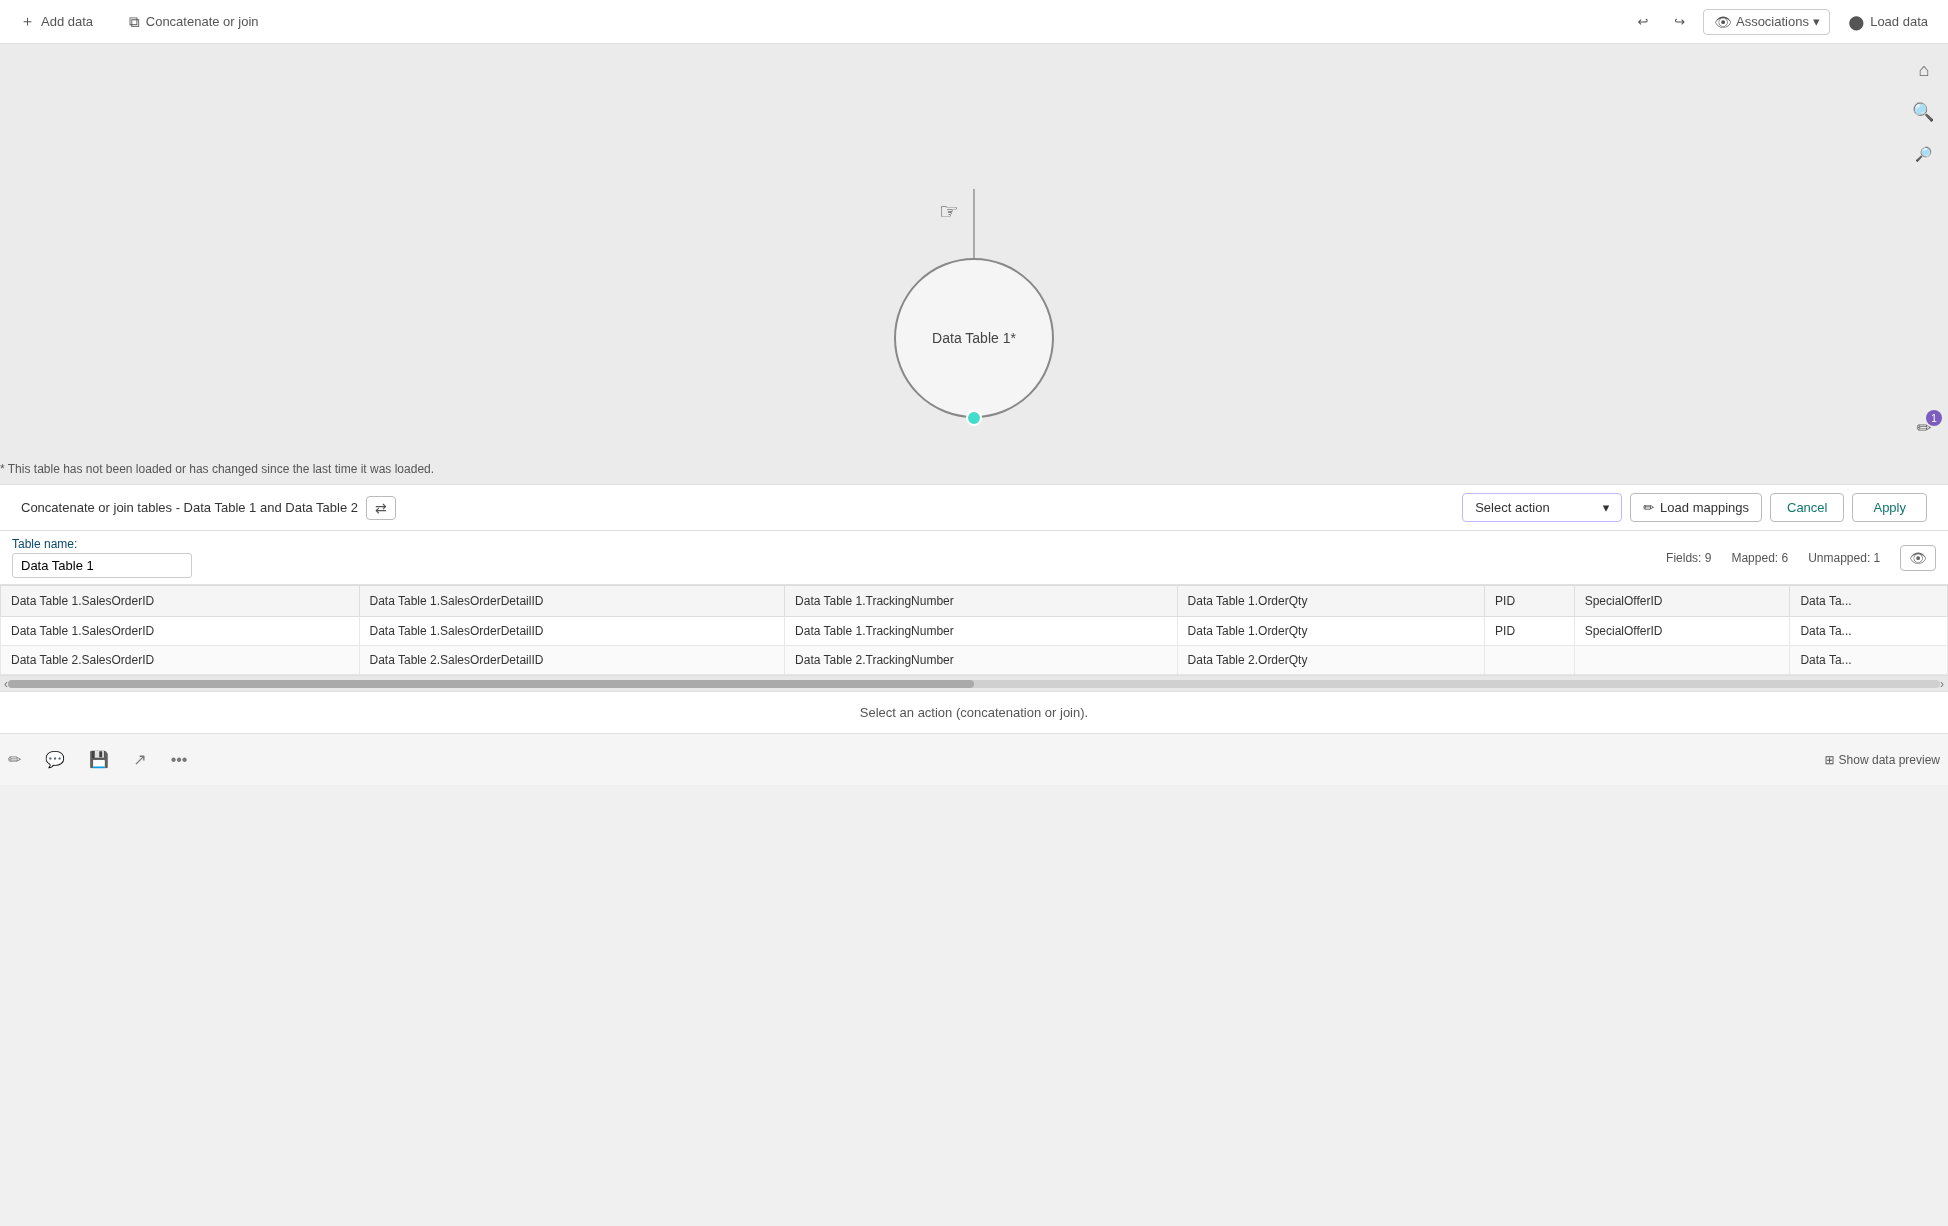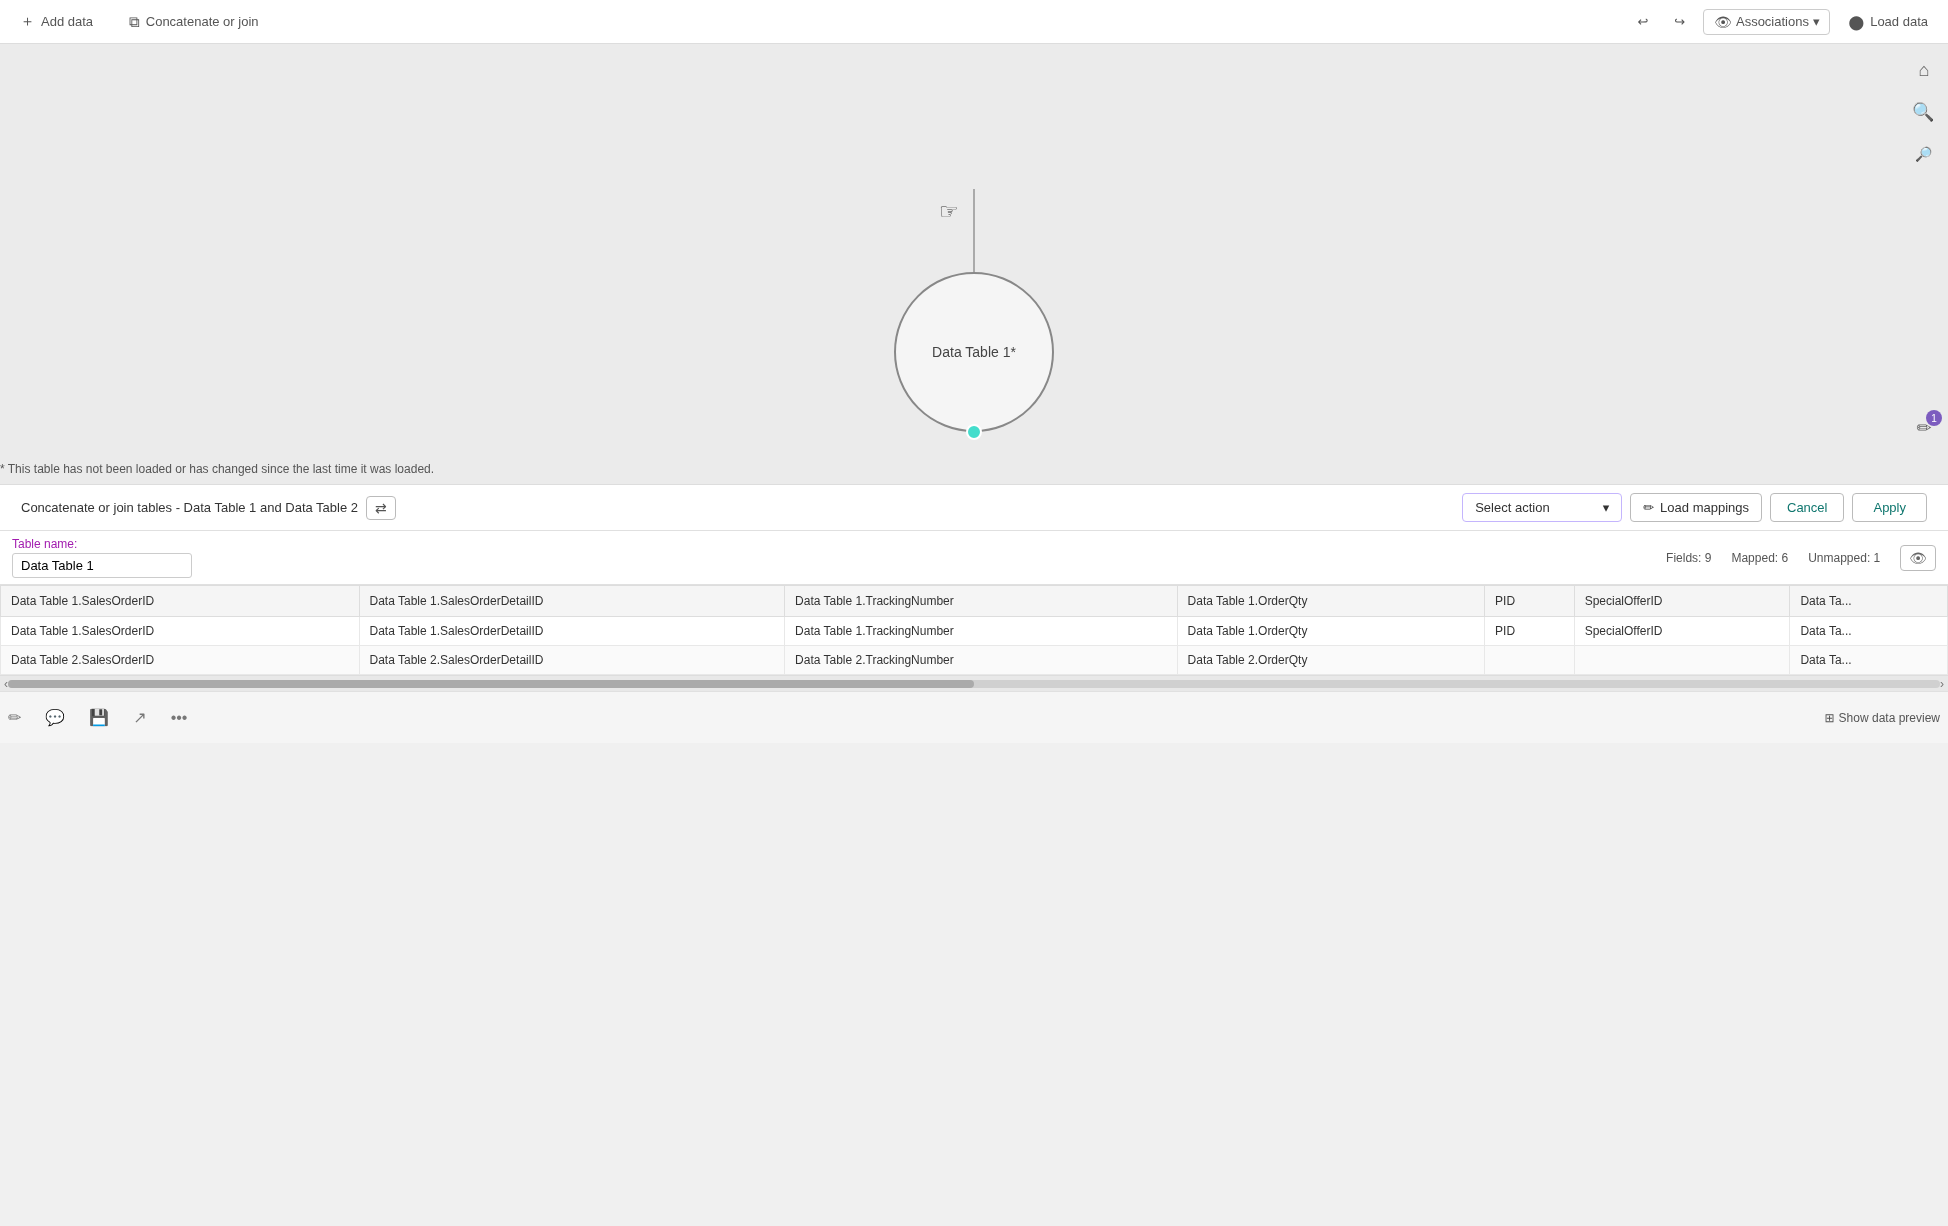--- a/index.html
+++ b/index.html
@@ -110,21 +110,21 @@
       border: 1px solid #bbb; border-radius: 4px;
       background: #fff; cursor: pointer;
       padding: 6px 20px; font-size: 13px; color: #0f766e;
     }
 
     
     .table-name-row {
       display: flex; align-items: center; justify-content: space-between;
       padding: 6px 12px; border-bottom: 1px solid #e0e0e0;
     }
-    .table-name-label { font-size: 12px; color: #a21caf; margin-bottom: 2px; }
+    .table-name-label { font-size: 12px; color: #0c4a6e; margin-bottom: 2px; }
     .table-name-input {
       border: 1px solid #ccc; border-radius: 3px;
       padding: 4px 8px; font-size: 13px; width: 180px;
       background: #fff;
     }
     .field-stats { display: flex; gap: 20px; align-items: center; font-size: 12px; color: #555; }
     .field-stats span { }
     .eye-btn {
       background: none; border: 1px solid #bbb; border-radius: 4px;
       cursor: pointer; padding: 4px 8px; font-size: 14px; color: #666;
@@ -231,21 +231,21 @@
 
 <div class="canvas-area">
 
 
   <div style="position:absolute;top:155px;left:calc(50% - 35px);z-index:5;pointer-events:none;">
     <span class="cursor-hand">☞</span>
   </div>
 
   <div class="connection-line" style="top:145px;height:95px;"></div>
 
-  <div class="circle-node" style="width:160px;height:160px;top:228px;left:calc(50% - 80px);">
+  <div class="circle-node" style="width:160px;height:160px;top:214px;left:calc(50% - 80px);">
     <span style="text-align:center;font-size:14px;">Data Table 1*</span>
     <div style="position:absolute;bottom:-10px;left:50%;transform:translateX(-50%);width:16px;height:16px;border-radius:50%;background:#4dc;border:2px solid #fff;z-index:2;"></div>
   </div>
 
   <div class="right-sidebar">
     <button class="sidebar-icon-btn">
       <span>⌂</span>
     </button>
     <button class="sidebar-icon-btn">
       <span>🔍</span>
@@ -346,20 +346,23 @@
   </div>
 
   <div class="scrollbar-area">
     <button class="scroll-arrow">‹</button>
     <div class="scrollbar-track">
       <div class="scrollbar-thumb"></div>
     </div>
     <button class="scroll-arrow">›</button>
   </div>
 
+  <div class="status-bar">
+    <span>Select an action (concatenation or join).</span>
+  </div>
 
   <div class="bottom-icon-bar">
     <button class="bottom-icon-btn">
       <span>✏</span>
     </button>
     <button class="bottom-icon-btn">
       <span>💬</span>
     </button>
     <button class="bottom-icon-btn">
       <span>💾</span>

